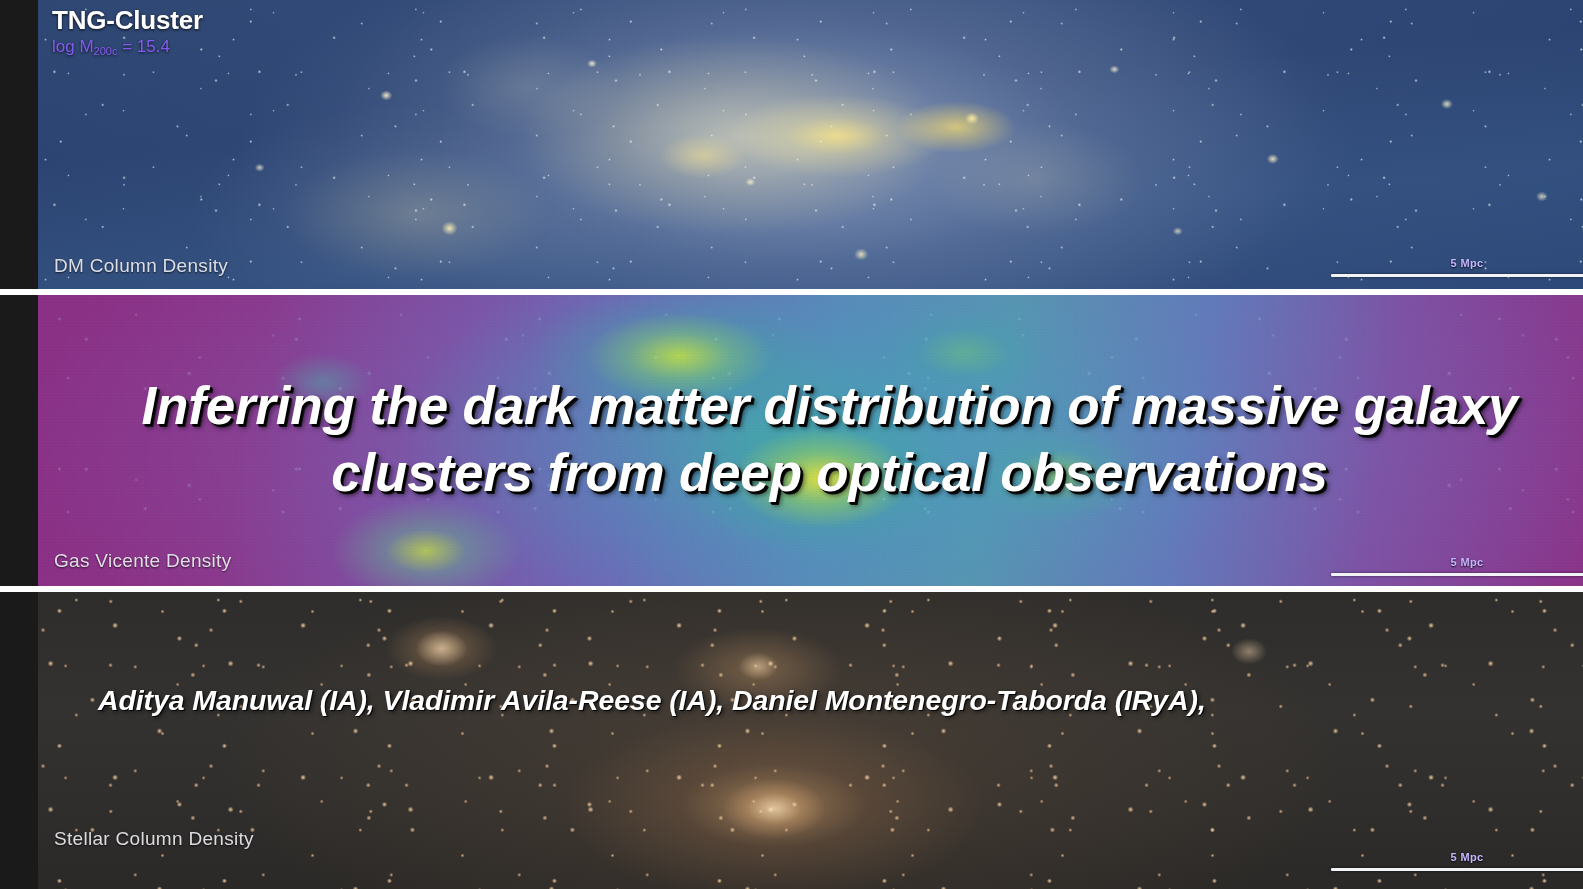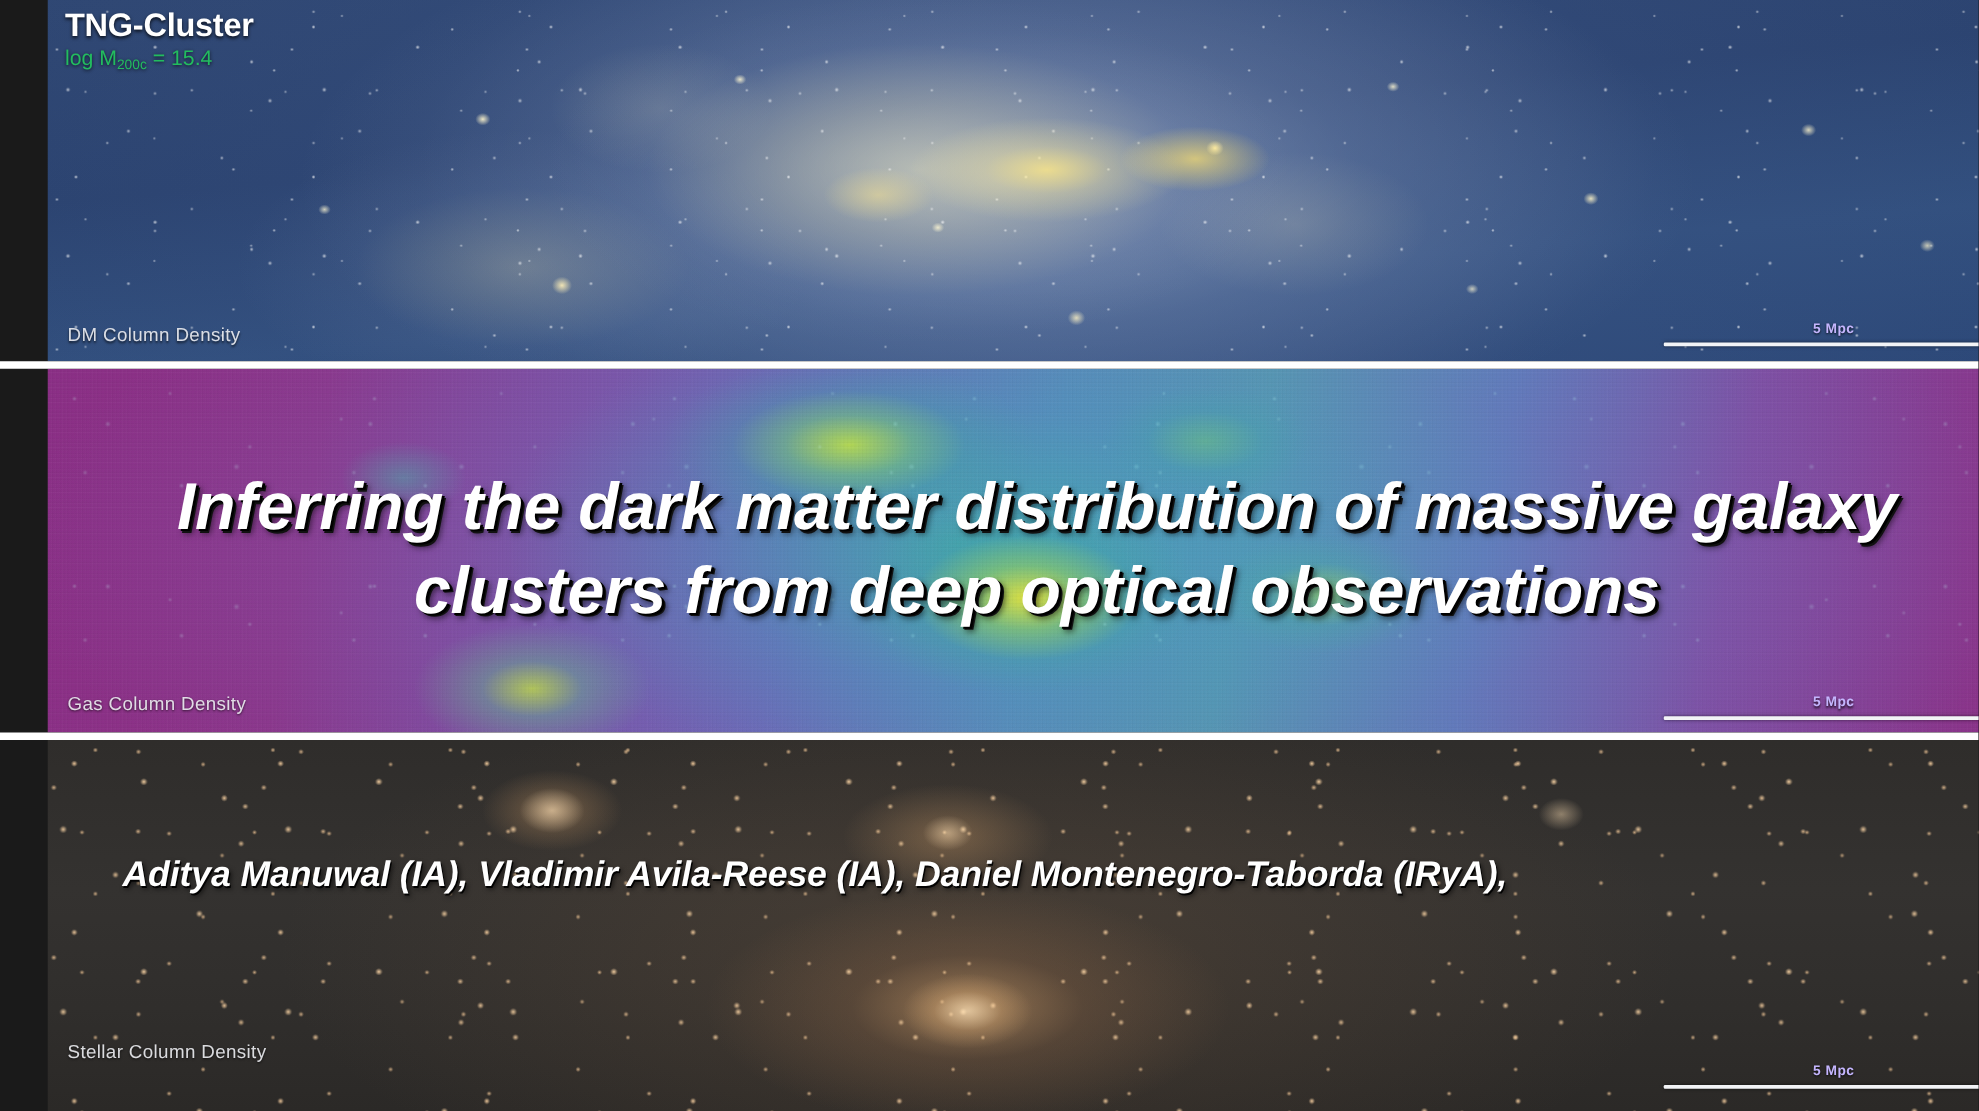--- a/index.html
+++ b/index.html
@@ -29,21 +29,21 @@
     overflow: hidden;
     margin-left: 38px;
   }
   .panel-surface {
     position: absolute;
     inset: 0;
   }
   .panel-label {
     position: absolute;
     left: 16px;
-    font-size: 15px;
+    font-size: 19px;
     letter-spacing: 0.3px;
     color: #e9eaee;
     opacity: 0.92;
     text-shadow: 0 1px 2px rgba(0,0,0,0.75);
     white-space: nowrap;
     z-index: 6;
   }
 
   
   .scalebar {
@@ -151,21 +151,21 @@
     font-size: 26px;
     font-weight: bold;
     color: #ffffff;
     letter-spacing: -0.2px;
     text-shadow: 0 1px 3px rgba(0,0,0,0.8);
     line-height: 1.1;
   }
   #tng-mass {
     margin-top: 3px;
     font-size: 17px;
-    color: #22c55e;
+    color: #8b5cf6;
     opacity: 0.93;
     text-shadow: 0 1px 3px rgba(0,0,0,0.8);
     line-height: 1.1;
   }
   #tng-mass sub {
     font-size: 11px;
     vertical-align: baseline;
     position: relative;
     top: 3px;
   }
@@ -316,21 +316,21 @@
   <div class="panel" id="panel-gas">
     <div class="panel-surface" id="gas-base"></div>
     <div class="panel-surface" id="gas-filaments"></div>
     <div class="panel-surface" id="gas-grain"></div>
 
     <div id="main-title">
       <span class="tline">Inferring the dark matter distribution of massive galaxy</span>
       <span class="tline">clusters from deep optical observations</span>
     </div>
 
-    <div class="panel-label" style="bottom: 14px;">Gas Column Density</div>
+    <div class="panel-label" style="bottom: 14px;">Gas Vicente Density</div>
 
     <div class="scalebar" style="bottom: 10px;">
       <div class="scalebar-text">5 Mpc</div>
       <div class="scalebar-line"></div>
     </div>
   </div>
 
   <div class="divider" style="top: 586px;"></div>
 
   <div class="panel" id="panel-stellar">

